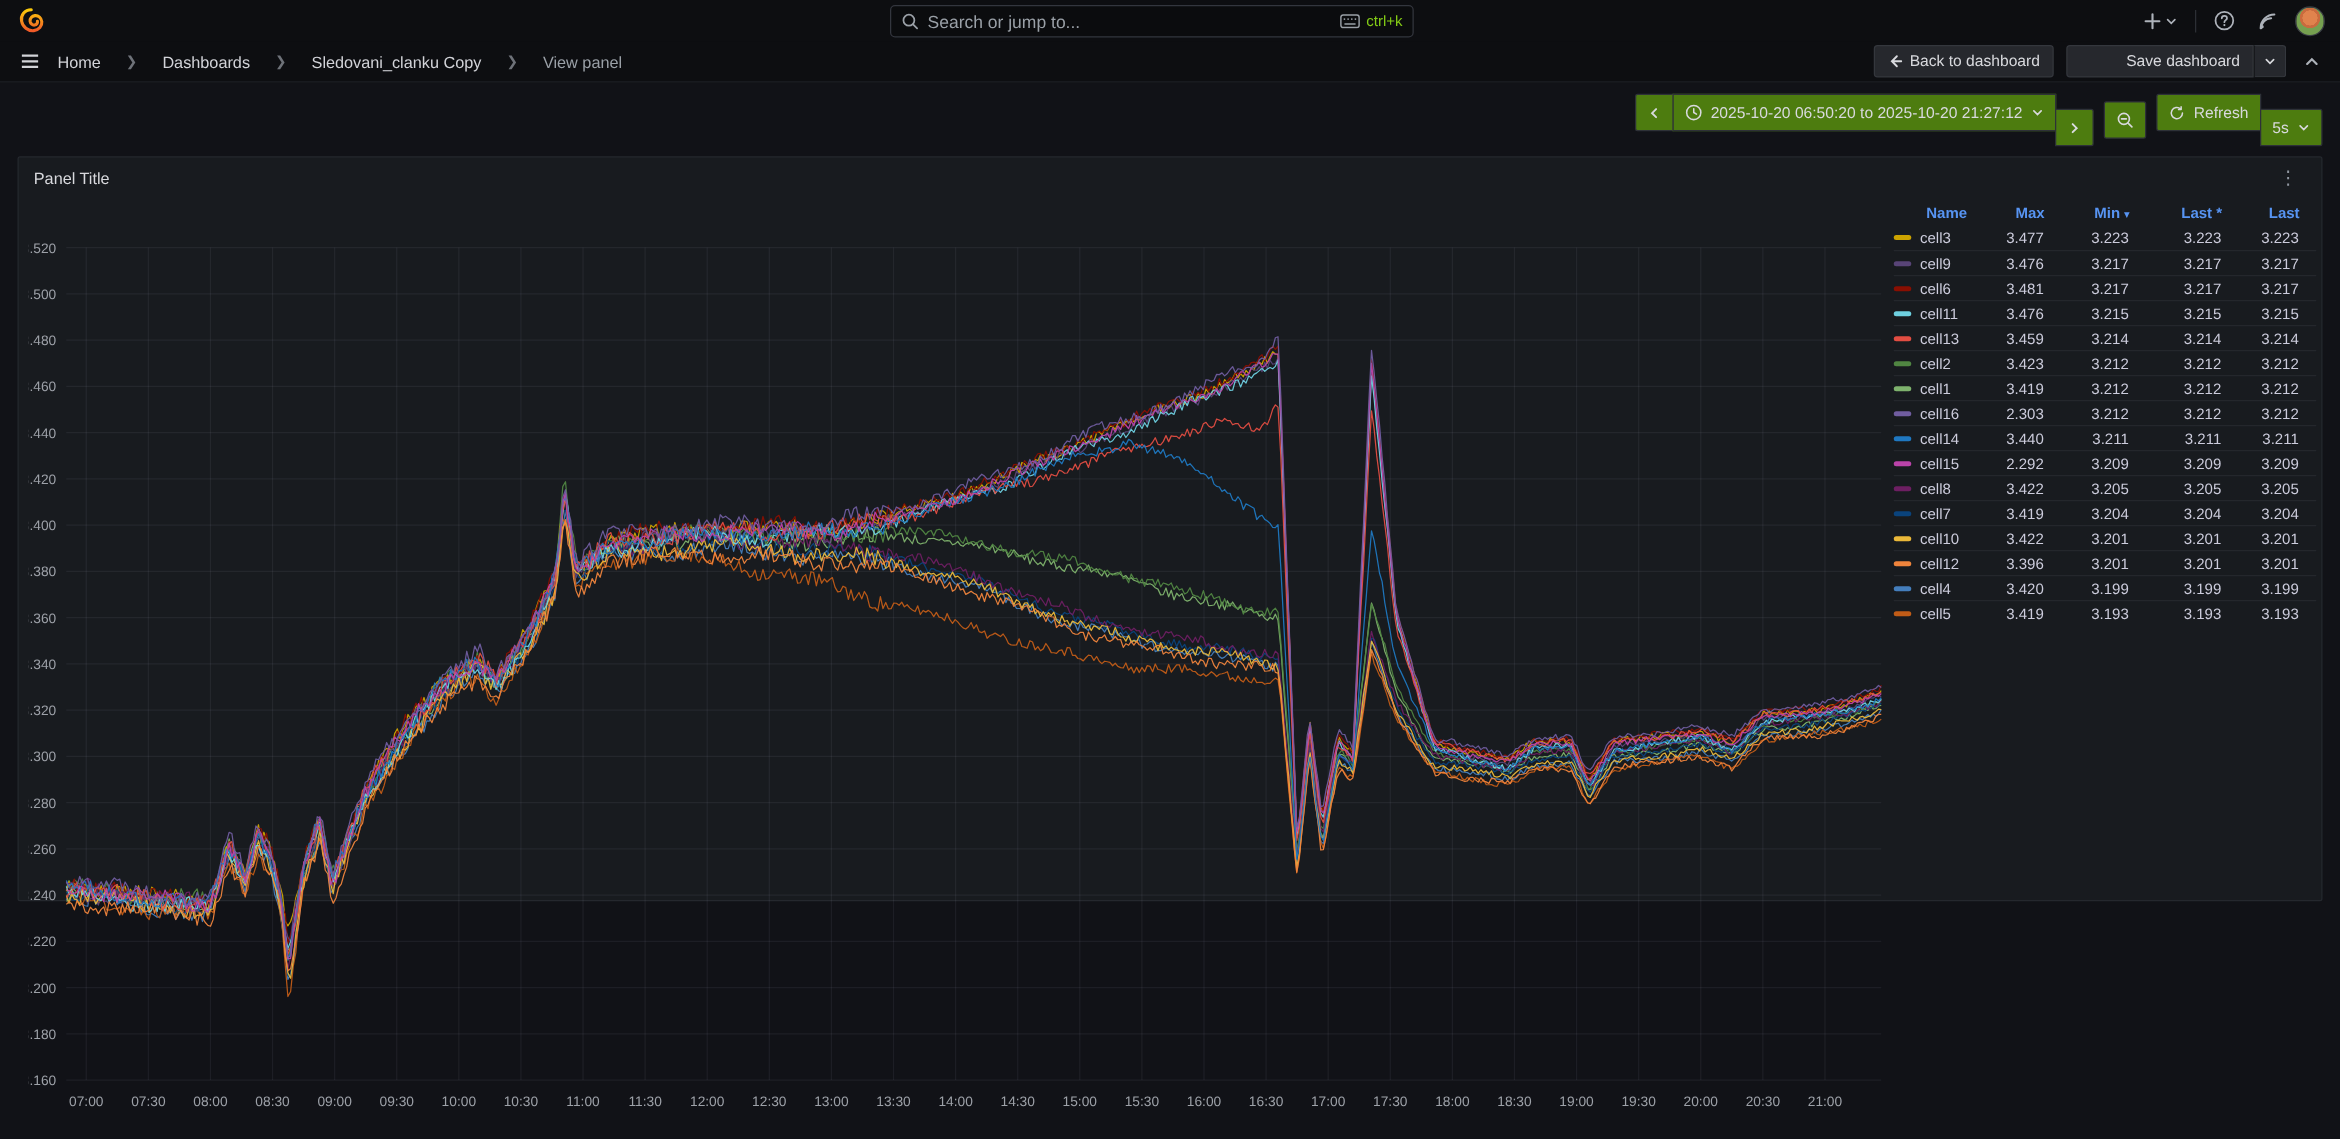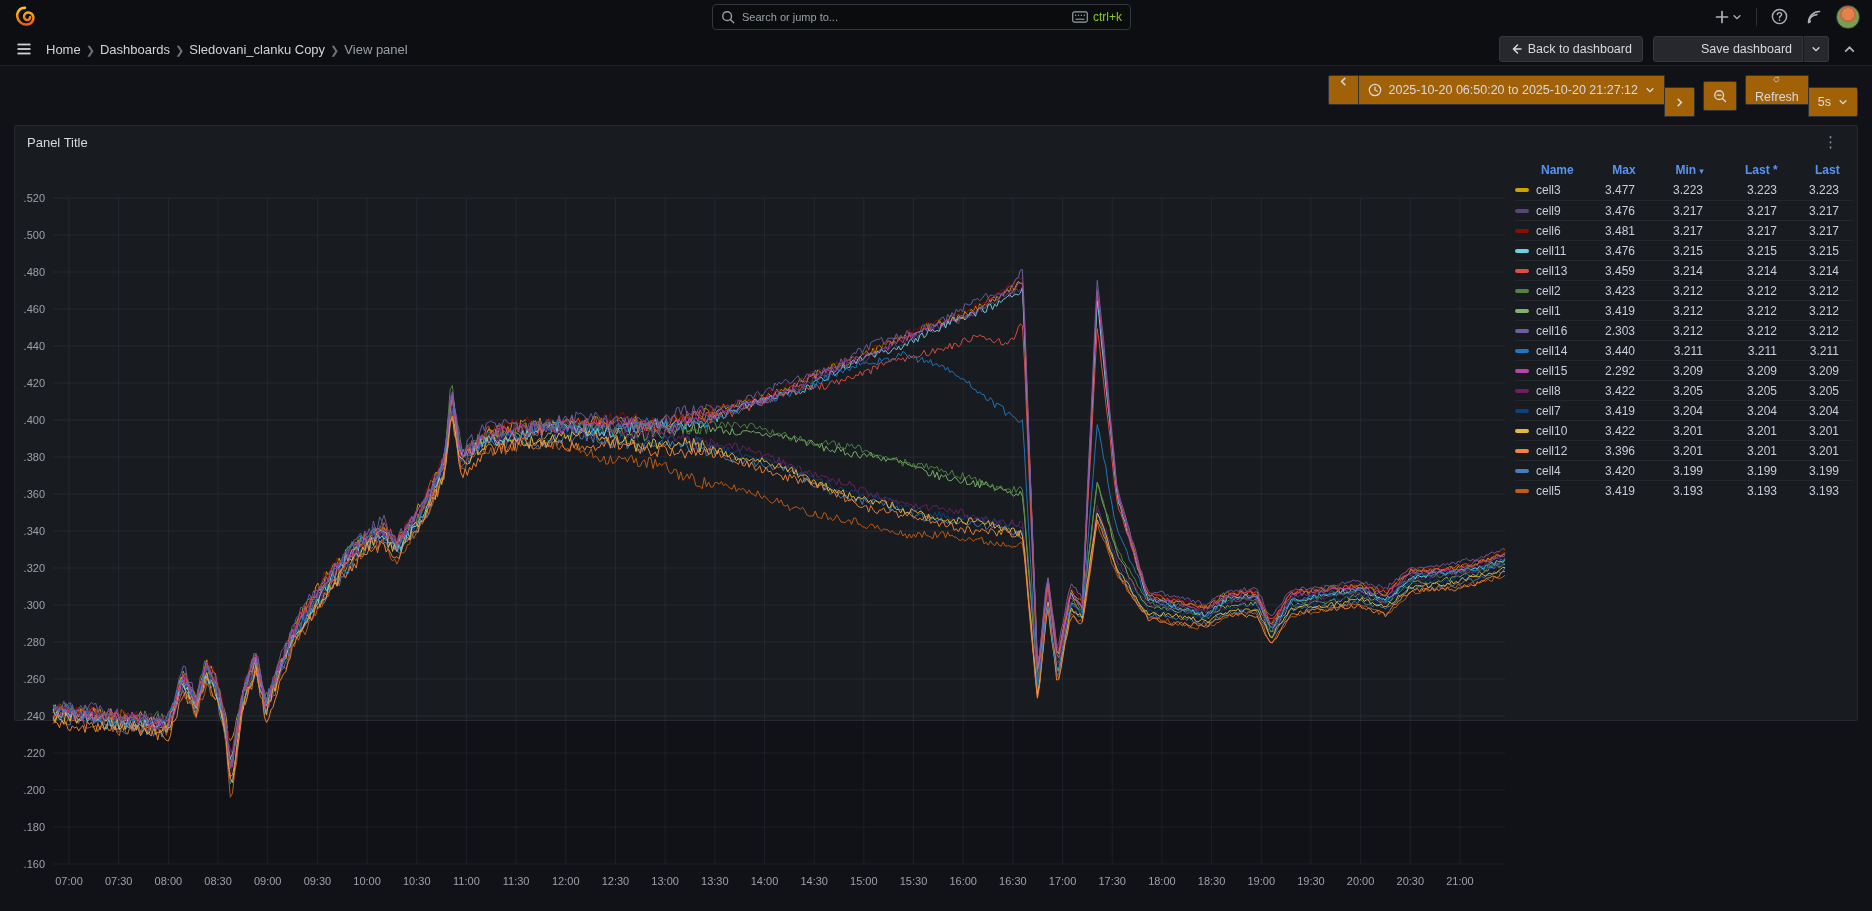--- a/index.html
+++ b/index.html
@@ -3,44 +3,44 @@
 <meta charset="utf-8">
 <style>
   * { margin:0; padding:0; box-sizing:border-box; }
   html,body { width:1872px; height:911px; overflow:hidden; background:#111217;
     font-family:"Liberation Sans","DejaVu Sans",sans-serif; color:#ccccdc; }
   .topbar { height:33px; background:#0d0e11; display:flex; align-items:center; padding:0 12px; position:relative; }
   .logo { width:22px; height:22px; margin-left:2px; }
   .searchbox { position:absolute; left:712px; width:419px; height:26px; top:4px;
     background:#0b0c0e; border:1px solid #33363e; border-radius:4px;
     display:flex; align-items:center; padding:0 8px; gap:7px; cursor:text; }
-  .searchbox .ph { color:#9aa0a7; font-size:11px; flex:1; }
+  .searchbox .ph { color:#9aa0a7; font-size:14px; flex:1; }
   .kbd-hint { display:flex; align-items:center; gap:5px; color:#84cc16; font-size:12px; }
   .tb-right { margin-left:auto; display:flex; align-items:center; gap:10px; }
   .iconbtn { background:none; border:none; color:#adb2ba; cursor:pointer; display:flex; align-items:center; gap:3px; padding:4px; }
   .vdiv { width:1px; height:18px; background:#2c2f35; }
   .avatar { width:24px; height:24px; border-radius:50%; cursor:pointer;
     background:radial-gradient(circle at 50% 38%, #e0834d 0 34%, #c96b3e 35% 46%, #76a050 47% 100%); border:1px solid #3a3d44; }
   .crumbbar { height:33px; background:#0d0e11; border-bottom:1px solid #1d1f24; display:flex; align-items:center; padding:0 12px; gap:10px; }
-  .crumbs { display:flex; align-items:flex-end; gap:5px; font-size:13px; }
+  .crumbs { display:flex; align-items:center; gap:20px; font-size:13px; }
   .crumb { color:#d2d3d8; cursor:pointer; }
   .crumb.current { color:#9aa0a7; cursor:default; }
   .crumb-sep { color:#6e7279; font-size:11px; }
   .crumb-actions { margin-left:auto; display:flex; align-items:center; gap:10px; }
   .btn { background:#26282d; border:1px solid #34373d; color:#d8d9dd; border-radius:3px;
     height:26px; padding:0 10px; font-size:12.5px; font-weight:500; display:flex; align-items:center; gap:6px; cursor:pointer; }
   .splitbtn { display:flex; }
   .splitbtn .btn:first-child { border-radius:3px 0 0 3px;padding-left:47px; }
   .splitbtn .btn:last-child { border-radius:0 3px 3px 0; border-left:1px solid #17181c; padding:0 7px; }
   .toolbar { height:32px; margin:14px 14px 13px; display:flex; justify-content:flex-end; align-items:center; gap:8px; }
-  .tbtn { background:#a16207; border:1px solid #2e3138; color:#d8d9dd; height:30px;
+  .tbtn { background:#4d7c0f; border:1px solid #2e3138; color:#d8d9dd; height:30px;
     font-size:12.5px; font-weight:500; display:flex; align-items:center; gap:7px; padding:0 9px; cursor:pointer; border-radius:2px; }
   .tgroup { display:flex; }
   .tgroup .tbtn { border-radius:0; margin-left:-1px; }
-  .tgroup .tbtn:first-child { border-radius:2px 0 0 2px; margin-left:0;flex-direction:column; }
+  .tgroup .tbtn:first-child { border-radius:2px 0 0 2px; margin-left:0; }
   .tgroup .tbtn:last-child { border-radius:0 2px 2px 0;margin-top:12px; }
   .panel { margin:0 14px; height:596px; background:#181b1f; border:1px solid #25282e; border-radius:2px; }
   .panel-header { height:32px; display:flex; align-items:center; padding:0 12px; }
   .panel-title { font-size:13px; font-weight:500; color:#d8d9dd; }
   .kebab { margin-left:auto; background:none; border:none; color:#9097a0; font-size:15px; cursor:pointer; letter-spacing:1px; padding:2px 6px; }
   .panel-body { position:relative; height:744px; padding:0 8px; }
   svg text { font-family:"Liberation Sans","DejaVu Sans",sans-serif; }
   .legend { position:absolute; top:2px; right:4px; width:338px; font-size:12px; }
   .lrow, .lhead { display:grid; grid-template-columns:1fr 62px 68px 74px 62px; align-items:center;
     height:20px; padding-right:14px; }

